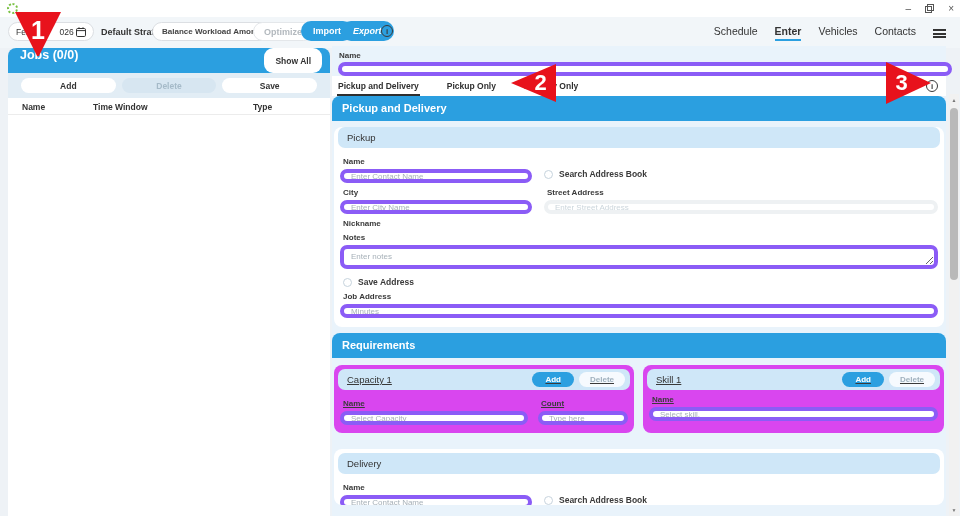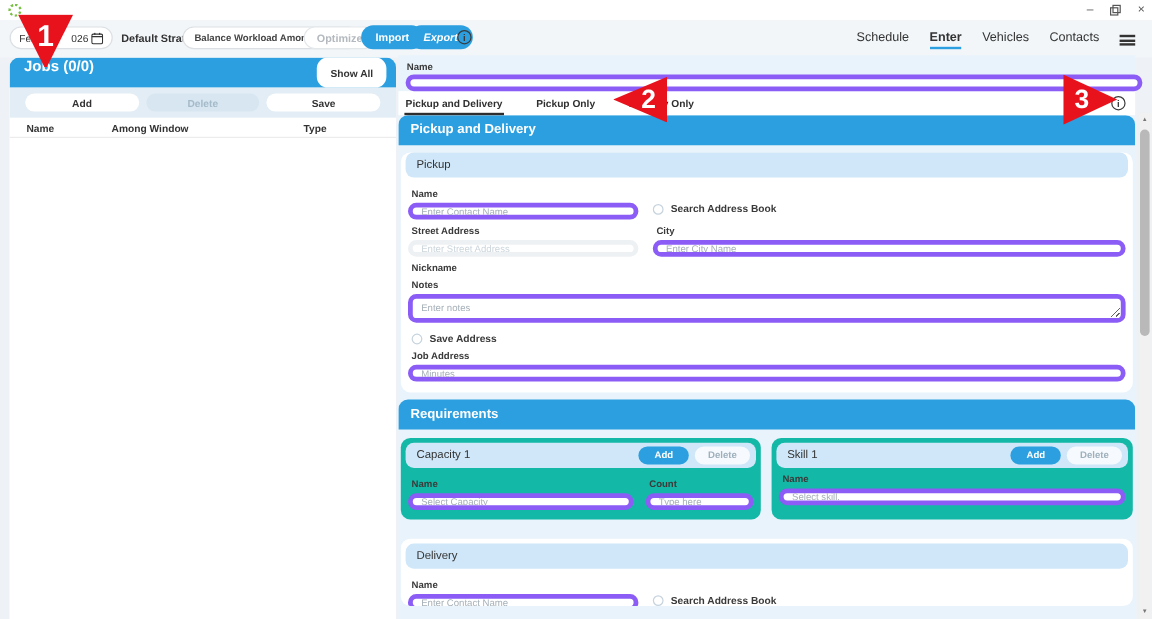--- a/index.html
+++ b/index.html
@@ -77,21 +77,21 @@
   .radio { width:9px; height:9px; border:1px solid #c6d3dd; border-radius:50%; background:#fff; display:inline-block; flex:none; }
 
   .pad { padding:0 6px 9px; }
   .g2 { display:grid; grid-template-columns:192px 1fr; column-gap:12px; }
   .abook { display:flex; align-items:flex-end; gap:6px; padding-bottom:4px; }
   .abook .lbl { margin:0; font-size:8.5px; }
   .chk-row { display:flex; align-items:center; gap:6px; margin:8px 0 0 3px; }
   .chk-row .lbl { margin:0; font-size:8.5px; }
 
   .req-row { display:flex; gap:9px; margin:7px 2px 0; }
-  .req-card { background:#14b8a6; border-radius:8px; }
+  .req-card { background:#d946ef; border-radius:8px;text-decoration:underline; }
   .cap-card { width:300px; }
   .skill-card { flex:1; }
   .cap-body { display:flex; gap:10px; padding:0 6px 8px; }
   .cap-body .col1 { flex:1; }
   .cap-body .col2 { width:90px; }
   .skill-body { padding:0 6px 8px; }
 
   .delivery-card { height:56px; overflow:hidden; margin-top:16px; }
 
   
@@ -155,21 +155,21 @@
     <span class="jobs-title">Jobs (0/0)</span>
     <button class="showall-btn">Show All</button>
   </div>
   <div class="jobs-actions">
     <button class="action-pill">Add</button>
     <button class="action-pill disabled">Delete</button>
     <button class="action-pill">Save</button>
   </div>
   <div class="jobs-cols">
     <span class="c1">Name</span>
-    <span class="c2">Among Window</span>
+    <span class="c2">Time Window</span>
     <span class="c3">Type</span>
   </div>
   <div class="jobs-body"></div>
 </div>
 
 <div class="main">
 
   <div class="name-row">
     <span class="lbl-top">Name</span>
     <input class="pill" style="">
@@ -195,26 +195,26 @@
         <div class="g2">
           <div>
             <span class="lbl">Name</span>
             <input class="pill" placeholder="Enter Contact Name" style="">
           </div>
           <div class="abook">
             <span class="radio"></span>
             <span class="lbl">Search Address Book</span>
           </div>
           <div>
+            <span class="lbl">City</span>
+            <input class="pill" placeholder="Enter City Name" style="">
+          </div>
+          <div>
             <span class="lbl">Street Address</span>
             <input class="pill dim" placeholder="Enter Street Address" style="">
-          </div>
-          <div>
-            <span class="lbl">City</span>
-            <input class="pill" placeholder="Enter City Name" style="">
           </div>
         </div>
         <span class="lbl">Nickname</span>
         <span class="lbl">Notes</span>
         <textarea class="pill" placeholder="Enter notes" style=""></textarea>
         <div class="chk-row">
           <span class="radio"></span>
           <span class="lbl">Save Address</span>
         </div>
         <span class="lbl">Job Address</span>

